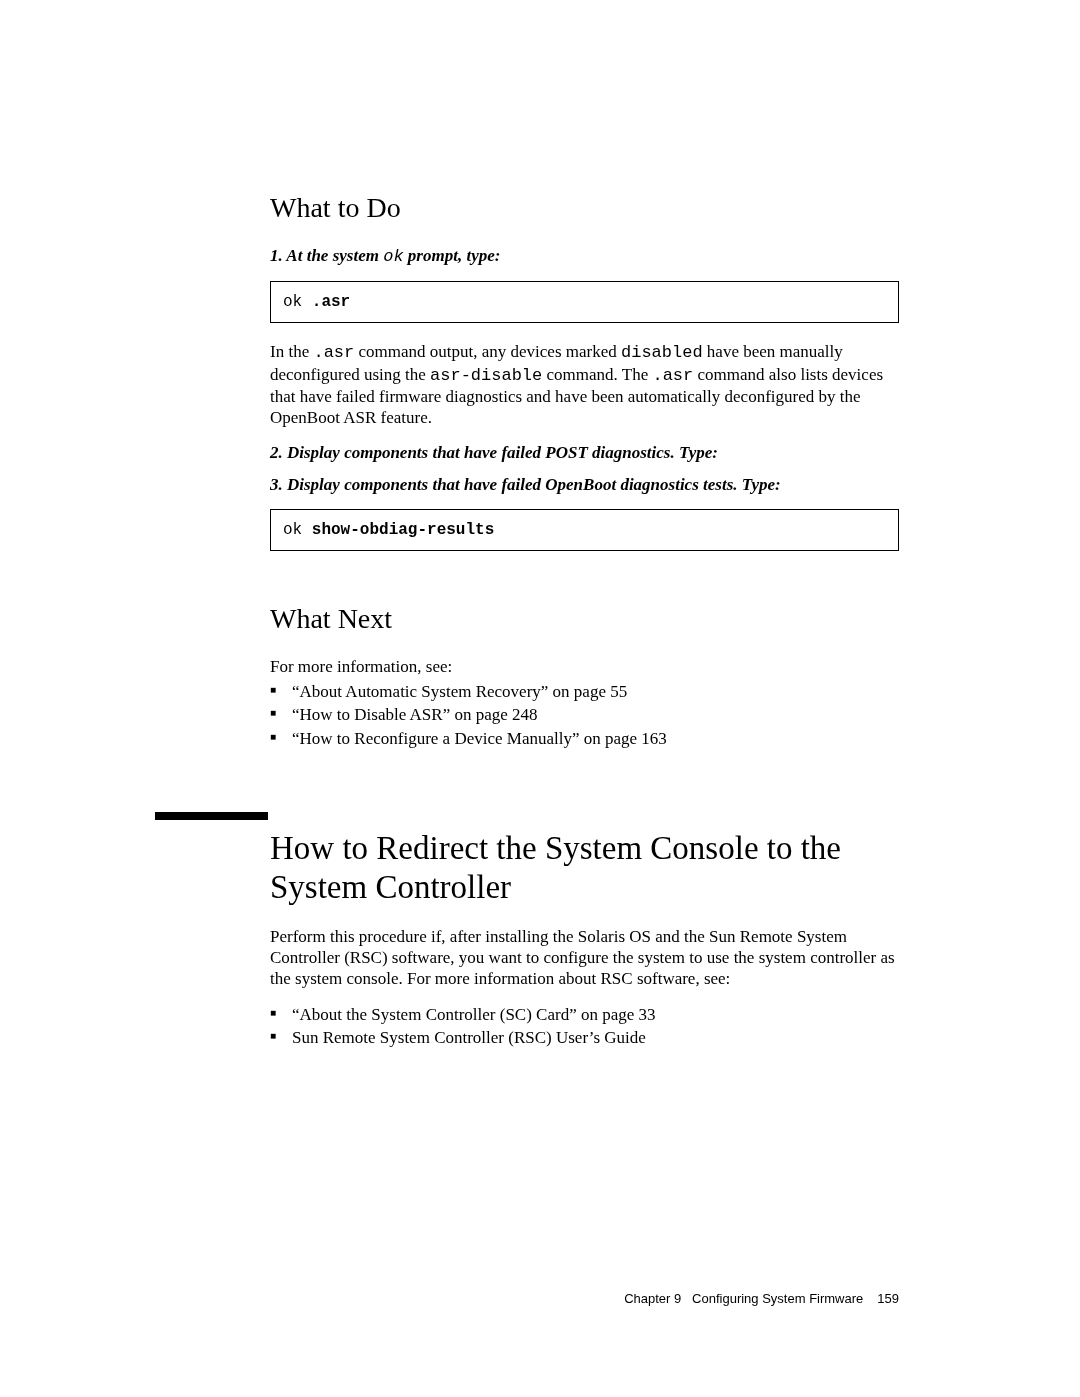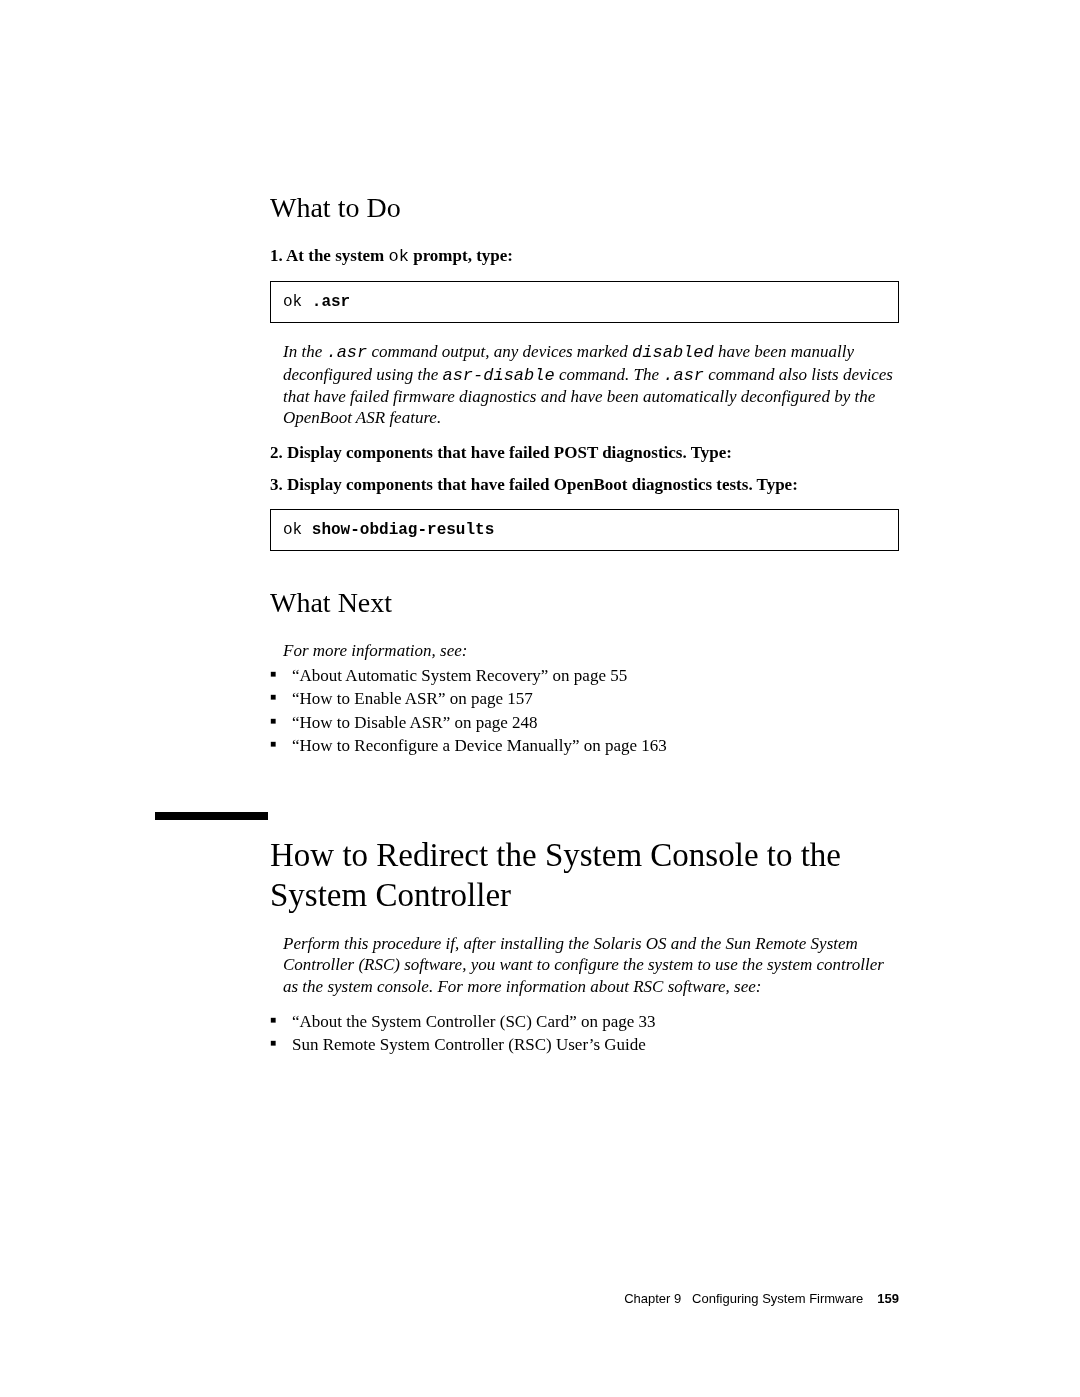--- a/index.html
+++ b/index.html
@@ -19,36 +19,36 @@
     padding: 190px 140px 0 270px;
   }
   .subsection-heading {
     font-size: 28px;
     font-weight: 400;
     margin: 0 0 20px 0;
   }
   .step {
     margin: 0 0 10px 0;
     font-weight: 700;
+    font-style: italic;
   }
   .codeblock {
     border: 1px solid #000;
     padding: 10px 12px;
     margin: 14px 0 18px 0;
     font-family: "Courier New", Courier, monospace;
     font-size: 16px;
     font-weight: 700;
     white-space: pre;
   }
   .codeblock .prompt {
     font-weight: 400;
   }
   .para {
-    margin: 4px 0 14px 13px;
-    font-style: italic;
+    margin: 4px 0 14px 0;
   }
   .mono {
     font-family: "Courier New", Courier, monospace;
   }
   ul.bullets {
     list-style: none;
     padding: 0;
     margin: 4px 0 14px 0;
   }
   ul.bullets li {
@@ -78,21 +78,21 @@
     margin: 80px 0 18px 0;
   }
   .italic { }
   .footer {
     position: absolute;
     bottom: 90px;
     right: 140px;
     font-size: 13px;
     font-family: Helvetica, Arial, sans-serif;
   }
-  .footer .pagenum { font-weight: 700; margin-left: 14px; }
+  .footer .pagenum { font-weight: 400; margin-left: 14px; }
 </style>
 </head>
 <body>
 
 <div class="page">
 
   <h2 class="subsection-heading">What to Do</h2>
 
   <p class="step">
     <span>1. At the system </span><span class="mono" style="font-weight:400">ok</span><span> prompt, type:</span>
@@ -102,25 +102,24 @@
 
   <p class="para">
     <span>In the </span><span class="mono">.asr</span><span> command output, any devices marked </span><span class="mono">disabled</span><span> have been manually deconfigured using the </span><span class="mono">asr-disable</span><span> command. The </span><span class="mono">.asr</span><span> command also lists devices that have failed firmware diagnostics and have been automatically deconfigured by the OpenBoot ASR feature.</span>
   </p>
 
   <p class="step">2. Display components that have failed POST diagnostics. Type:</p>
 
   <p class="step">3. Display components that have failed OpenBoot diagnostics tests. Type:</p>
   <div class="codeblock"><span class="prompt">ok </span><span>show-obdiag-results</span></div>
 
-  <h2 class="subsection-heading" style="margin-top:34px">What Next</h2>
+  <h2 class="subsection-heading" style="margin-top:50px">What Next</h2>
   <p class="para" style="margin-bottom:4px">For more information, see:</p>
   <ul class="bullets">
     <li>“About Automatic System Recovery” on page 55</li>
-    <li>“How to Enable ASR” on page 157</li>
     <li>“How to Disable ASR” on page 248</li>
     <li>“How to Reconfigure a Device Manually” on page 163</li>
   </ul>
 
   <div class="section-rule pos2"></div>
   <h1 class="section-heading">How to Redirect the System Console to the System Controller</h1>
 
   <p class="para">Perform this procedure if, after installing the Solaris OS and the Sun Remote System Controller (RSC) software, you want to configure the system to use the system controller as the system console. For more information about RSC software, see:</p>
   <ul class="bullets">
     <li>“About the System Controller (SC) Card” on page 33</li>

